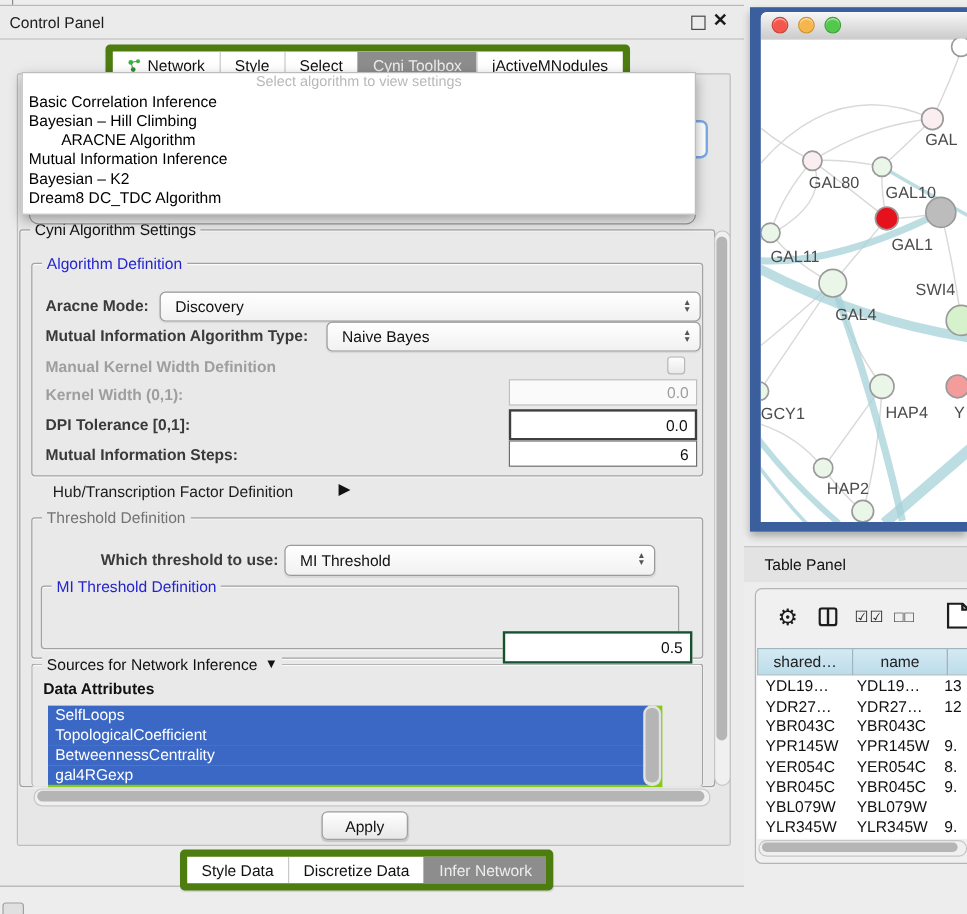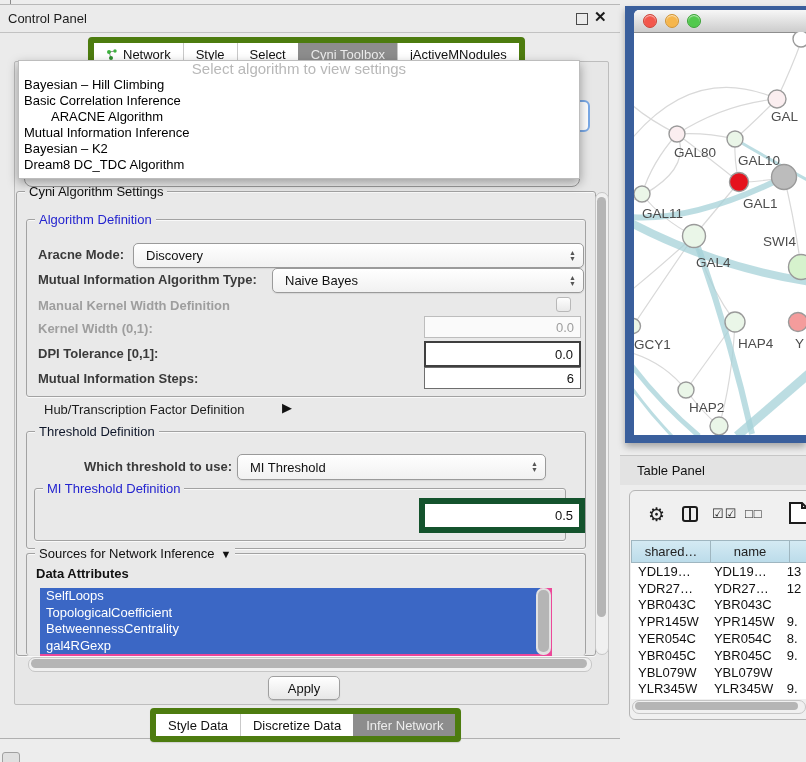--- a/index.html
+++ b/index.html
@@ -8,45 +8,45 @@
   .abs{position:absolute;}
   .lbl{font-size:13px;font-weight:bold;color:#3a3a3a;white-space:nowrap;}
   .lbl.dis{color:#9e9e9e;}
   .plain{font-size:13px;color:#1c1c1c;white-space:nowrap;}
   
   .group{position:absolute;border:1px solid #a2a2a2;border-radius:3px;
          box-shadow:inset 0 1px 0 rgba(255,255,255,.7),0 1px 0 rgba(255,255,255,.7);}
   .gtitle{position:absolute;top:-8px;left:8px;background:#e9e9e9;padding:0 4px;
           font-size:13px;color:#111;white-space:nowrap;}
   .gtitle.blue{color:#2424cf;}
-  .gtitle.green{color:#0f172a;}
+  .gtitle.green{color:#737373;}
   
   .combo{position:absolute;background:linear-gradient(#ffffff,#f1f1f1);border:1px solid #9a9a9a;
          border-radius:5px;display:flex;align-items:center;padding-left:12px;font-size:13px;color:#111;
          box-shadow:0 1px 1px rgba(0,0,0,.08);cursor:default;}
   .combo .step{position:absolute;right:7px;top:0;bottom:0;display:flex;flex-direction:column;
                justify-content:center;color:#555;font-size:7px;line-height:6px;text-align:center;}
   .field{position:absolute;background:#fff;font-size:13px;color:#111;display:flex;align-items:center;
          justify-content:flex-end;padding:0 6px;}
   .field.dis{background:#fafafa;color:#9e9e9e;border:1px solid #bdbdbd;}
   
   .seg{position:absolute;display:flex;border:6px solid #4d7c0f;border-radius:4px;overflow:hidden;
        background:#fff;height:22px;font-size:13px;box-shadow:0 1px 1px rgba(0,0,0,.12);}
   .seg .t{display:flex;align-items:center;gap:5px;padding:0 12px;border-left:1px solid #c9c9c9;
           color:#111;white-space:nowrap;cursor:pointer;}
   .seg .t:first-child{border-left:none;}
   .seg .t.sel{background:#8d8d8d;color:#ededed;border-left-color:#8d8d8d;}
   
   #algo-popup{position:absolute;left:18px;top:55px;width:560px;height:117px;background:#fff;
               border:1px solid #bdbdbd;box-shadow:0 4px 10px rgba(0,0,0,.35);z-index:30;}
-  #algo-popup .prompt{height:16px;line-height:15px;text-align:center;color:#b8b8b8;font-size:15px;}
+  #algo-popup .prompt{height:16px;line-height:15px;text-align:center;color:#b8b8b8;font-size:12px;}
   #algo-popup .item{height:16px;line-height:16px;padding-left:5px;font-size:13px;color:#000;cursor:pointer;}
   #algo-popup .item.bold{font-weight:normal;padding-left:32px;}
   
-  #attr-list{position:absolute;left:40px;top:583px;width:512px;height:68px;background:#ec4899;overflow:hidden;}
+  #attr-list{position:absolute;left:40px;top:583px;width:512px;height:68px;background:#84cc16;overflow:hidden;}
   #attr-list .li{height:16.5px;line-height:16.5px;width:494px;background:#3b67c5;color:#fff;
                  font-size:13px;padding-left:6px;cursor:pointer;}
   
   .sb-track{position:absolute;background:#f0f0f0;border:1px solid #c6c6c6;border-radius:7px;}
   .sb-thumb{position:absolute;background:#b5b5b5;border-radius:5px;}
   
   .btn{position:absolute;background:linear-gradient(#ffffff,#e7e7e7);border:1px solid #9f9f9f;
        border-radius:5px;display:flex;align-items:center;justify-content:center;font-size:13px;color:#111;
        cursor:pointer;box-shadow:0 1px 1px rgba(0,0,0,.15);}
   .checkbox{position:absolute;width:13px;height:13px;border:1px solid #b8b8b8;border-radius:3px;
@@ -120,22 +120,22 @@
 
     <div class="abs" style="left:28px;top:95px;width:558px;height:28px;border:2px solid #7aa9e6;border-radius:6px;background:#fff;z-index:2;"></div>
 
     <div class="abs" style="left:24px;top:146px;width:554px;height:34px;border:1px solid #9a9a9a;border-radius:8px;background:linear-gradient(#ffffff,#ededed);z-index:2;overflow:hidden;">
       <span class="abs" style="left:14px;top:9px;font-size:13px;color:#8a8a8a;">galFiltered.sif default node</span>
     </div>
 
     <div id="algo-popup">
       <div class="prompt">Select algorithm to view settings</div>
       <div id="algo-items">
+          <div class="item">Basic Correlation Inference</div>
           <div class="item">Bayesian – Hill Climbing</div>
-          <div class="item">Basic Correlation Inference</div>
           <div class="item bold">ARACNE Algorithm</div>
           <div class="item">Mutual Information Inference</div>
           <div class="item">Bayesian – K2</div>
           <div class="item">Dream8 DC_TDC Algorithm</div>
         </div>
     </div>
 
     <div class="group" style="left:16px;top:186px;width:578px;height:463px;background:#e9e9e9;">
       <span class="gtitle">Cyni Algorithm Settings</span>
     </div>
@@ -180,21 +180,21 @@
 
     <span class="abs lbl" style="left:84px;top:454px;">Which threshold to use:</span>
     <div class="combo" style="left:237px;top:449px;width:295px;height:24px;">
       <span>MI Threshold</span>
       <span class="step">▲<br>▼</span>
     </div>
 
     <div class="group" style="left:34px;top:483px;width:530px;height:51px;background:#e9e9e9;">
       <span class="gtitle blue">MI Threshold Definition</span>
     </div>
-    <div class="field" style="left:419px;top:493px;width:142px;height:23px;border:6px solid #14532d;">0.5</div>
+    <div class="field" style="left:419px;top:521px;width:142px;height:23px;border:2px solid #14532d;">0.5</div>
 
     <div class="group" style="left:26px;top:548px;width:558px;height:101px;background:#e9e9e9;border-bottom:none;">
       <span class="gtitle" style="display:flex;gap:6px;align-items:center;">
         <span>Sources for Network Inference</span>
         <span style="font-size:11px;color:#111;">▼</span>
       </span>
     </div>
     <span class="abs lbl" style="left:36px;top:561px;color:#111;">Data Attributes</span>
 
     <div id="attr-list">

